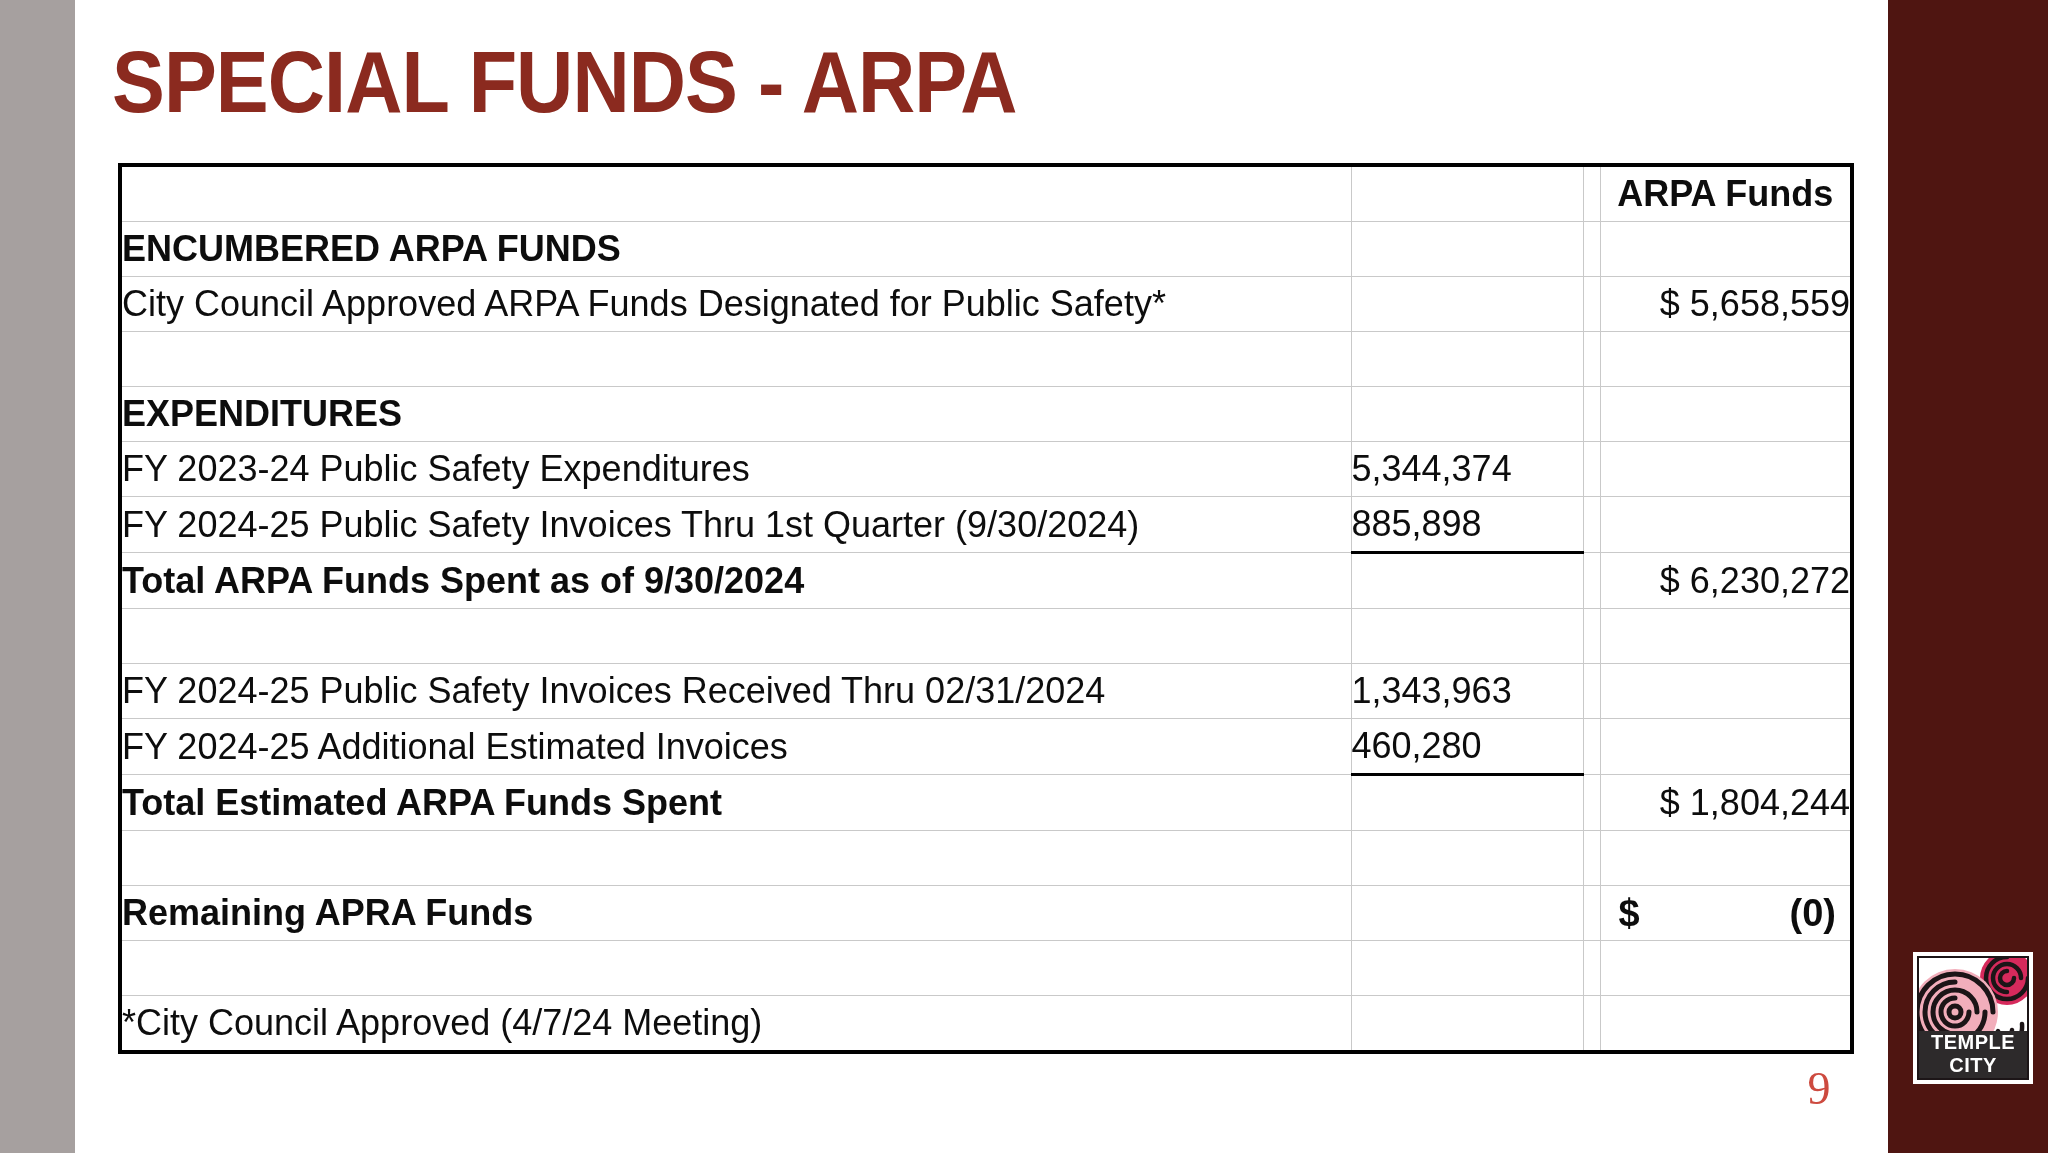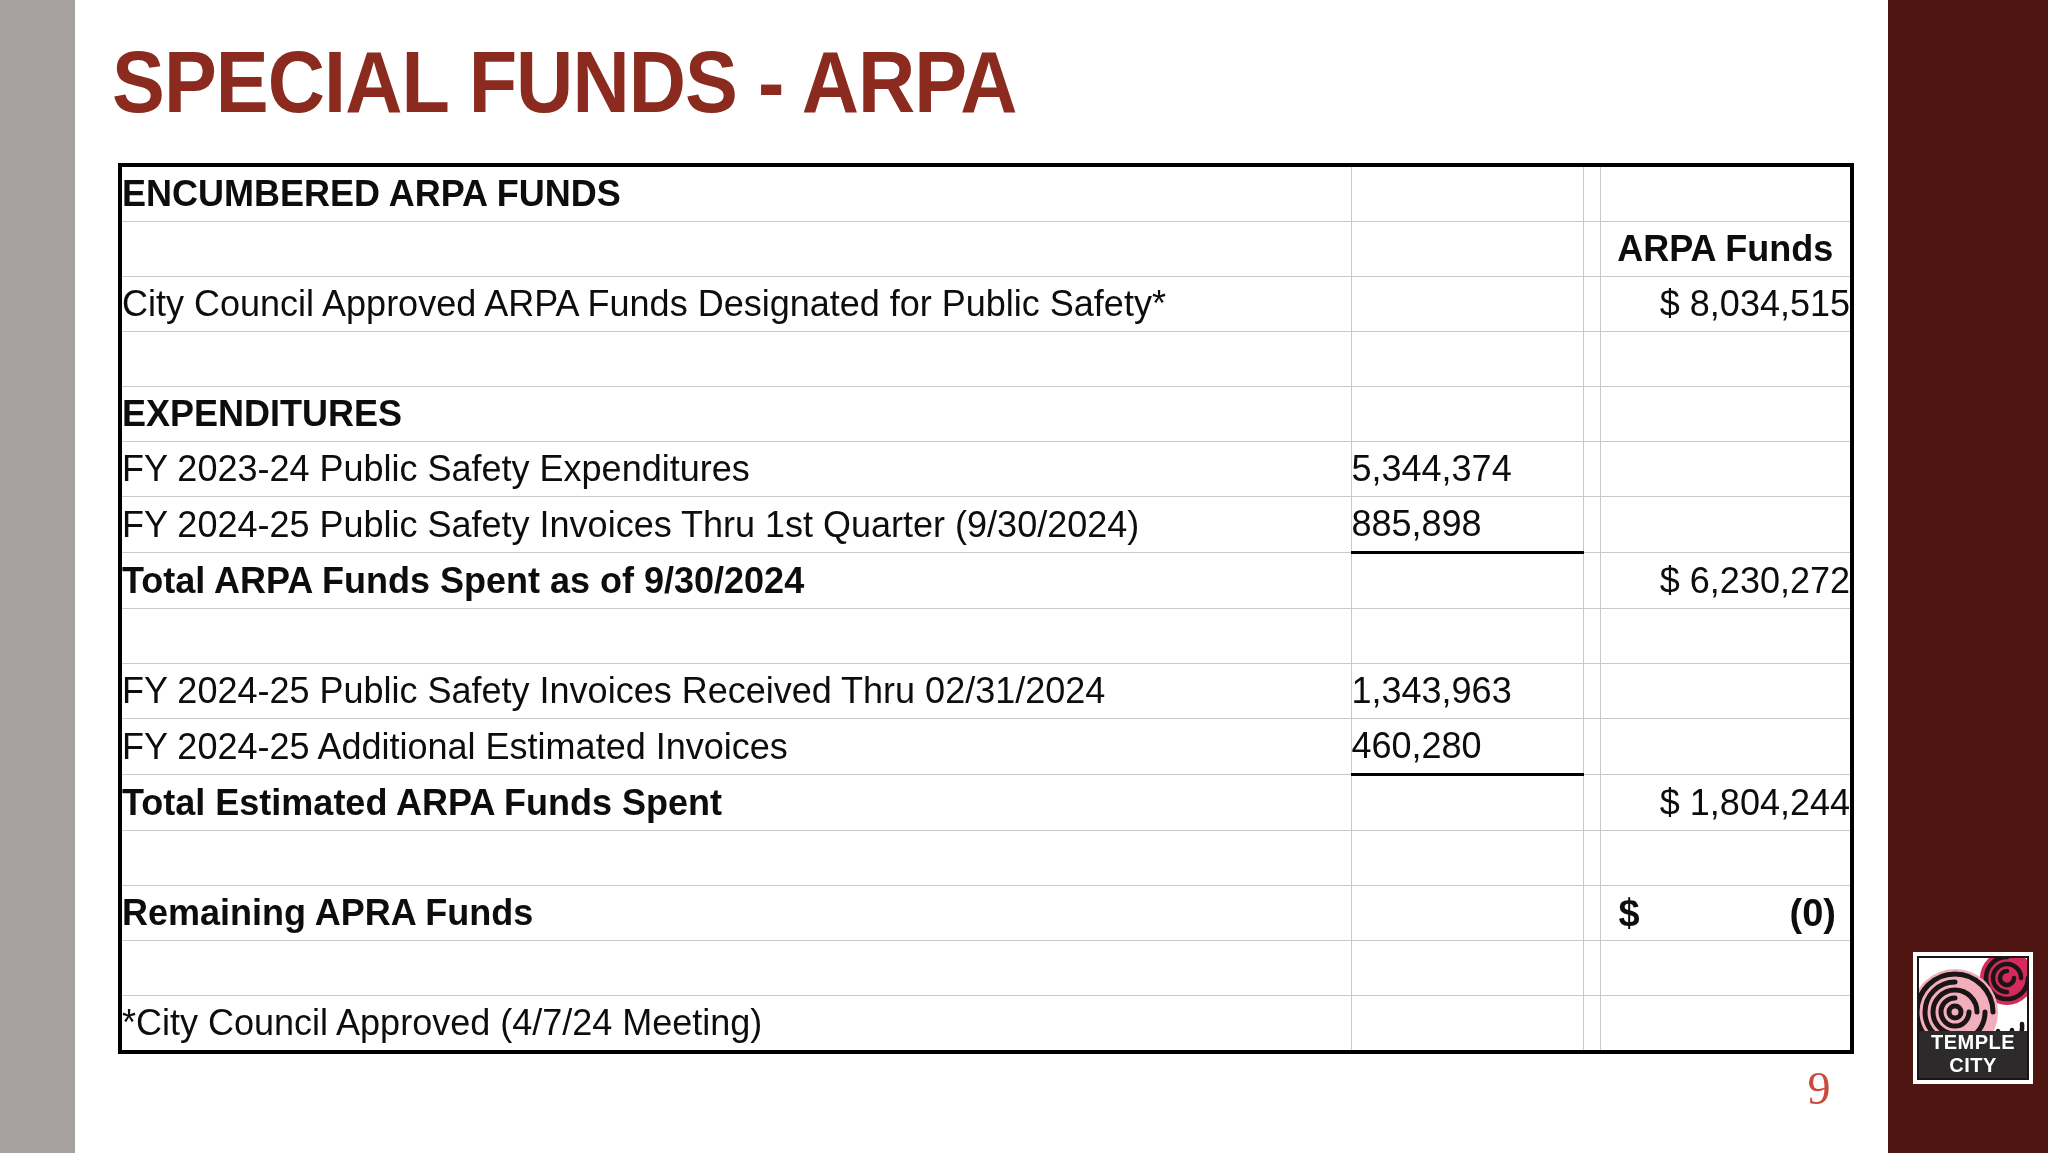--- a/index.html
+++ b/index.html
@@ -75,36 +75,36 @@
 
 <table class="arpa">
   <colgroup>
     <col style="width:1231px">
       <col style="width:232px">
       <col style="width:17px">
       <col style="width:252px">
   </colgroup>
   <tbody>
       <tr>
+    <td></td>
+        <td></td>
+        <td></td>
+    <td class="hdr">ARPA Funds</td>
+  </tr>
+  <tr>
     <td class="sec">ENCUMBERED ARPA FUNDS</td>
     <td></td>
         <td></td>
         <td></td>
   </tr>
   <tr>
-    <td></td>
-        <td></td>
-        <td></td>
-    <td class="hdr">ARPA Funds</td>
-  </tr>
-  <tr>
     <td class="lbl">City Council Approved ARPA Funds Designated for Public Safety*</td>
     <td></td>
         <td></td>
-    <td class="val">$ 8,034,515</td>
+    <td class="val">$ 5,658,559</td>
   </tr>
   <tr>
     <td></td>
         <td></td>
         <td></td>
         <td></td>
   </tr>
   <tr>
     <td class="sec">EXPENDITURES</td>
     <td></td>

